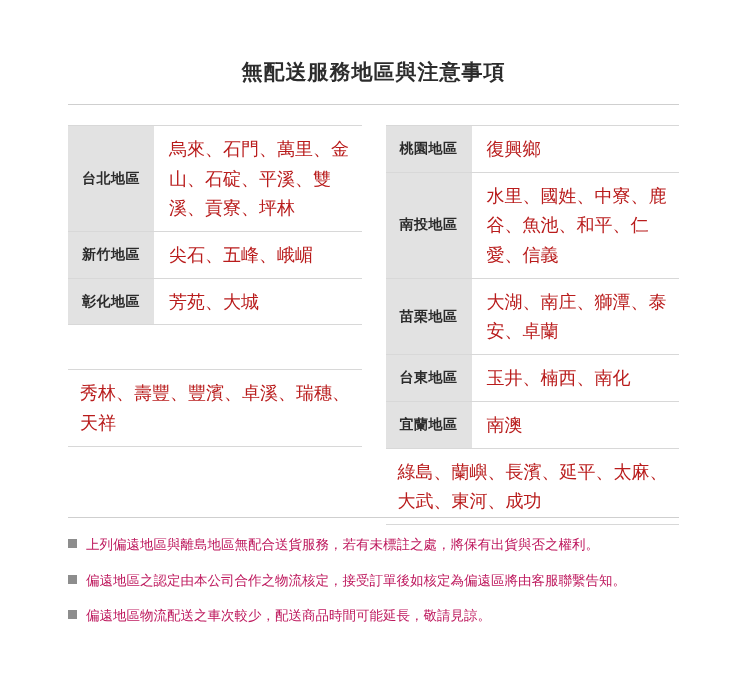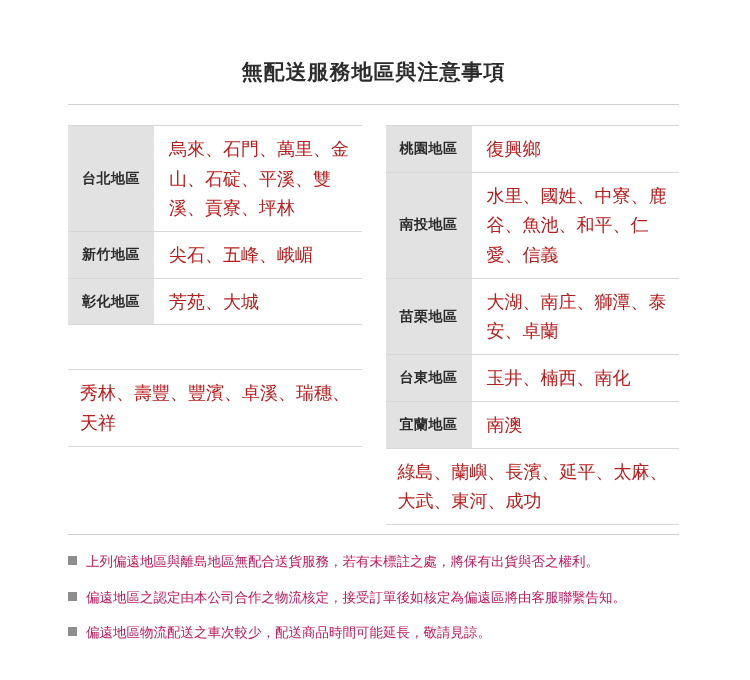--- a/index.html
+++ b/index.html
@@ -90,21 +90,21 @@
     margin-bottom: 16px;
   }
   .note {
     display: flex;
     align-items: flex-start;
     font-size: 13.5px;
     line-height: 1.6;
     color: #be185d;
     margin-bottom: 14px;
   }
-  .note:last-child { margin-bottom: 0; }
+  .note:last-child { margin-bottom: 17px; }
   .bullet {
     width: 9px;
     height: 9px;
     background: #8d8d8d;
     margin-right: 9px;
     margin-top: 5px;
     flex: 0 0 auto;
   }
 </style>
 </head>

